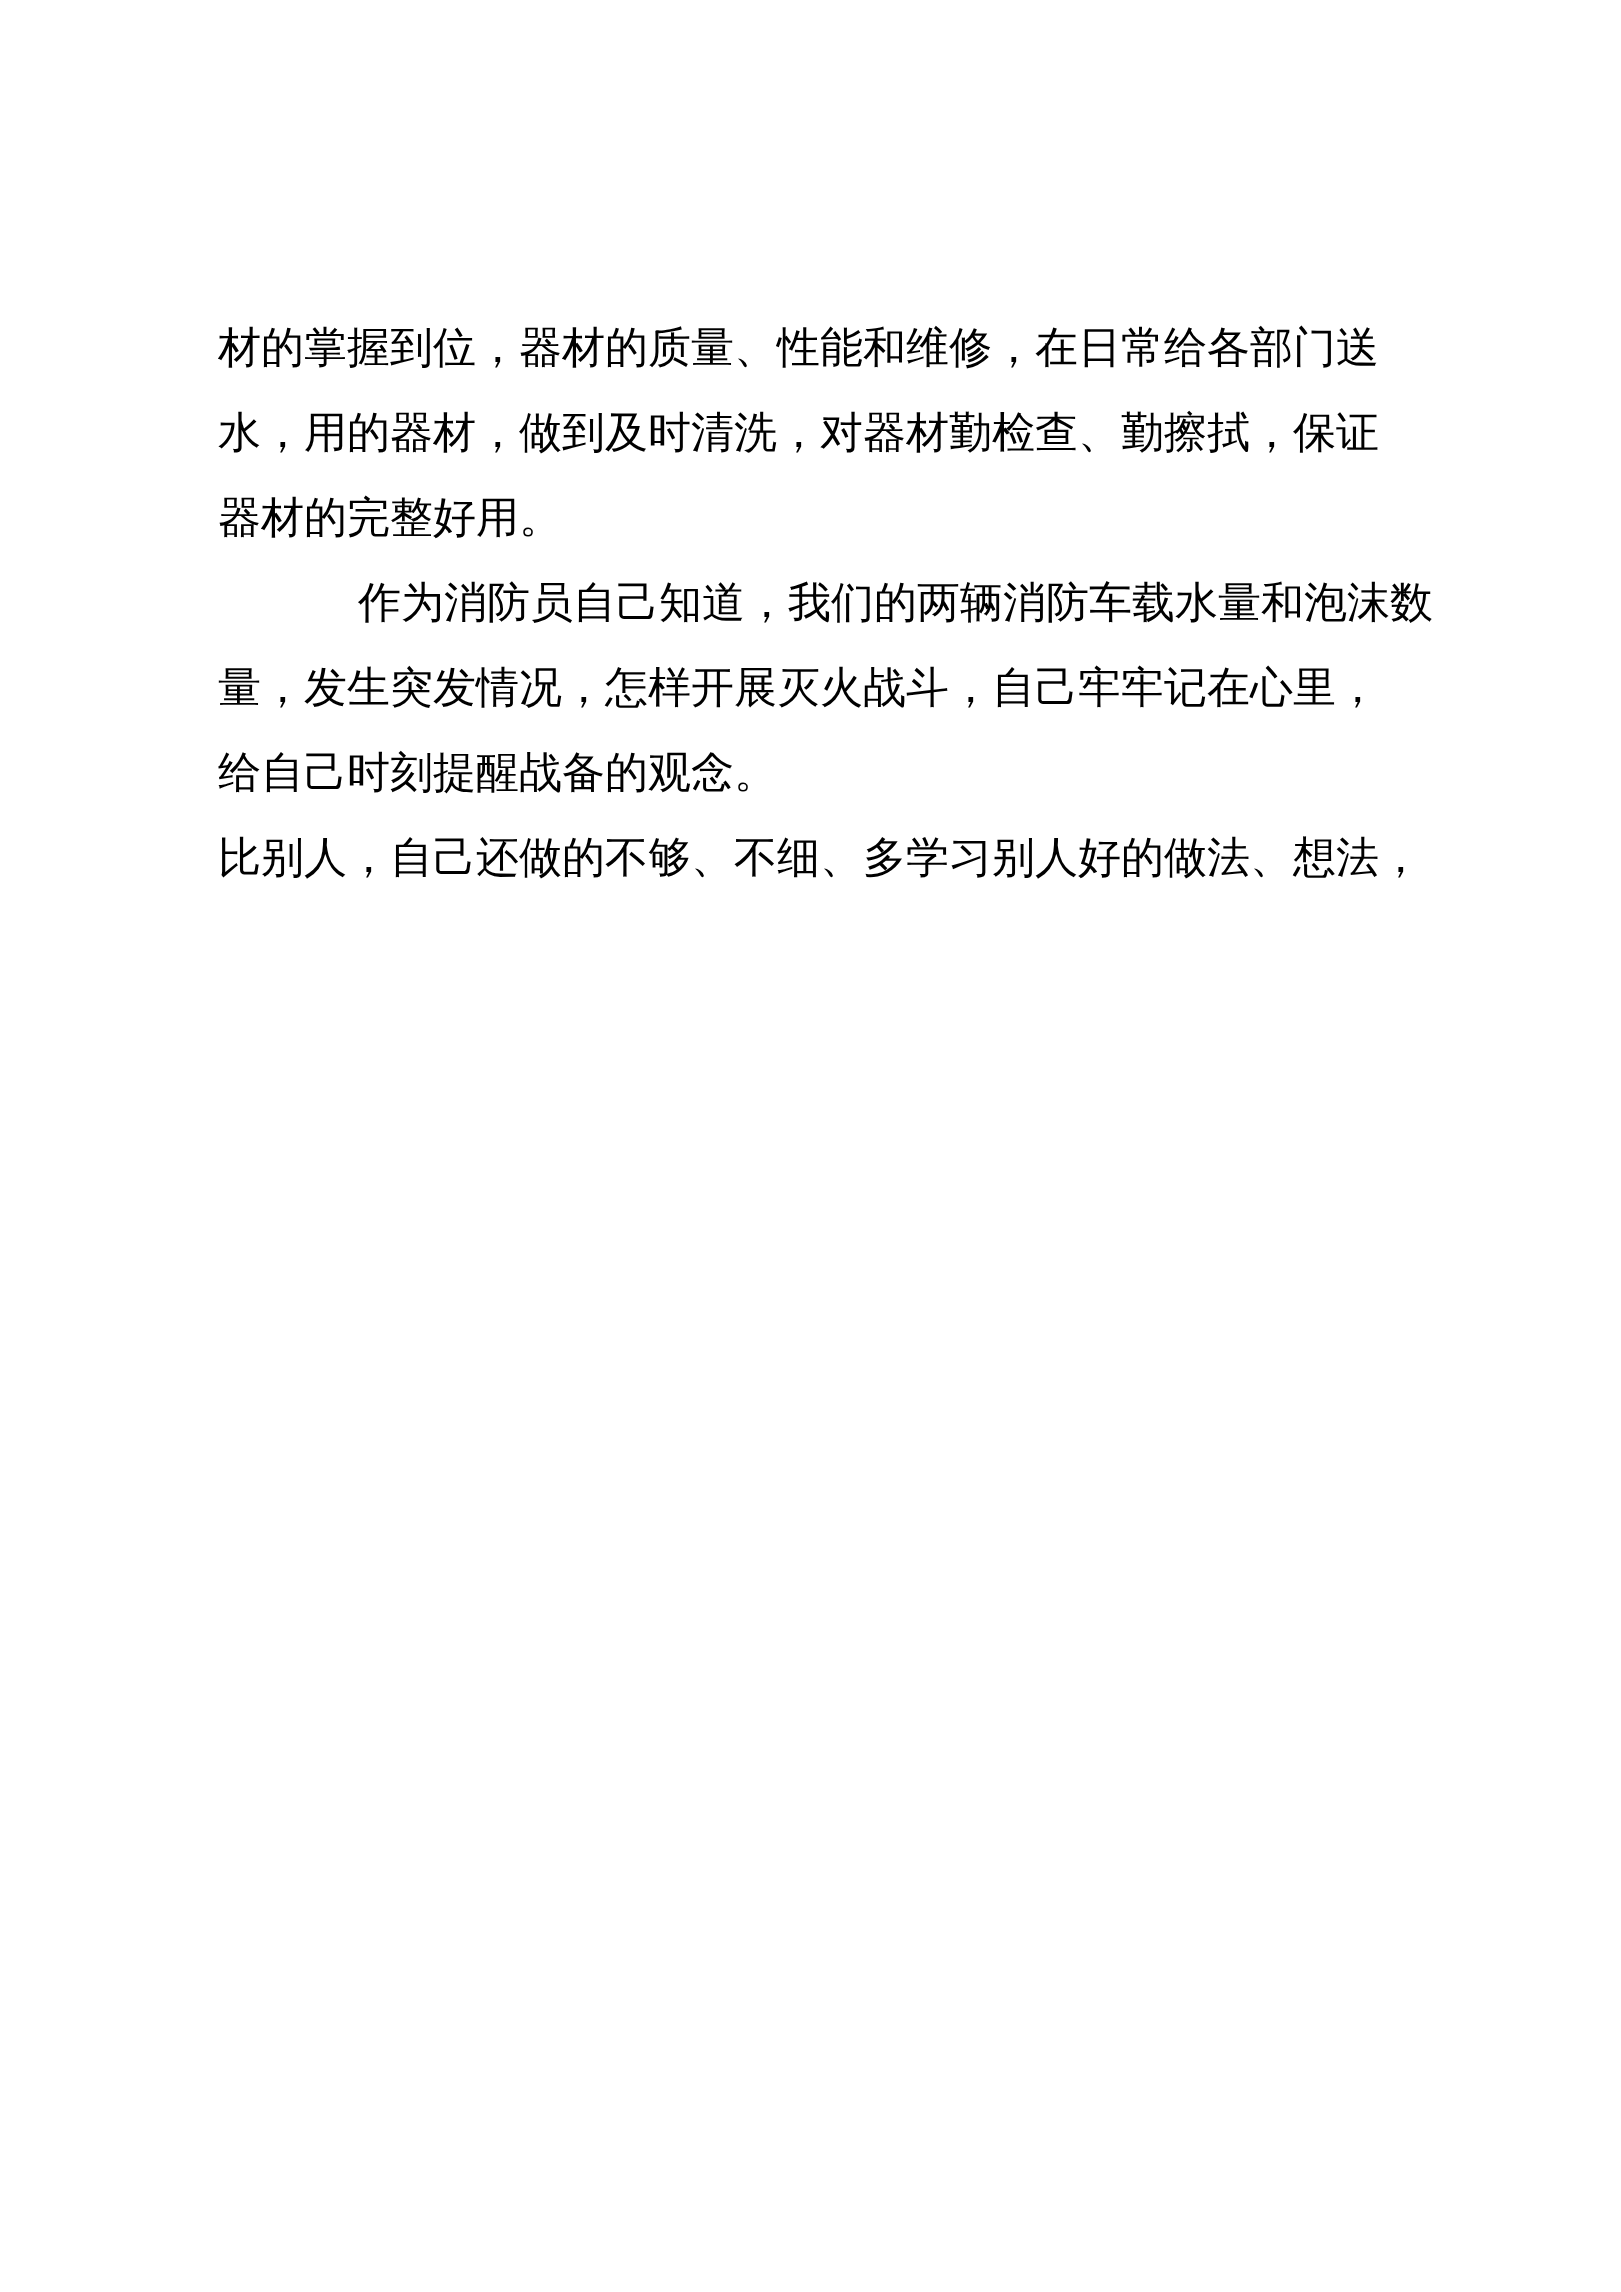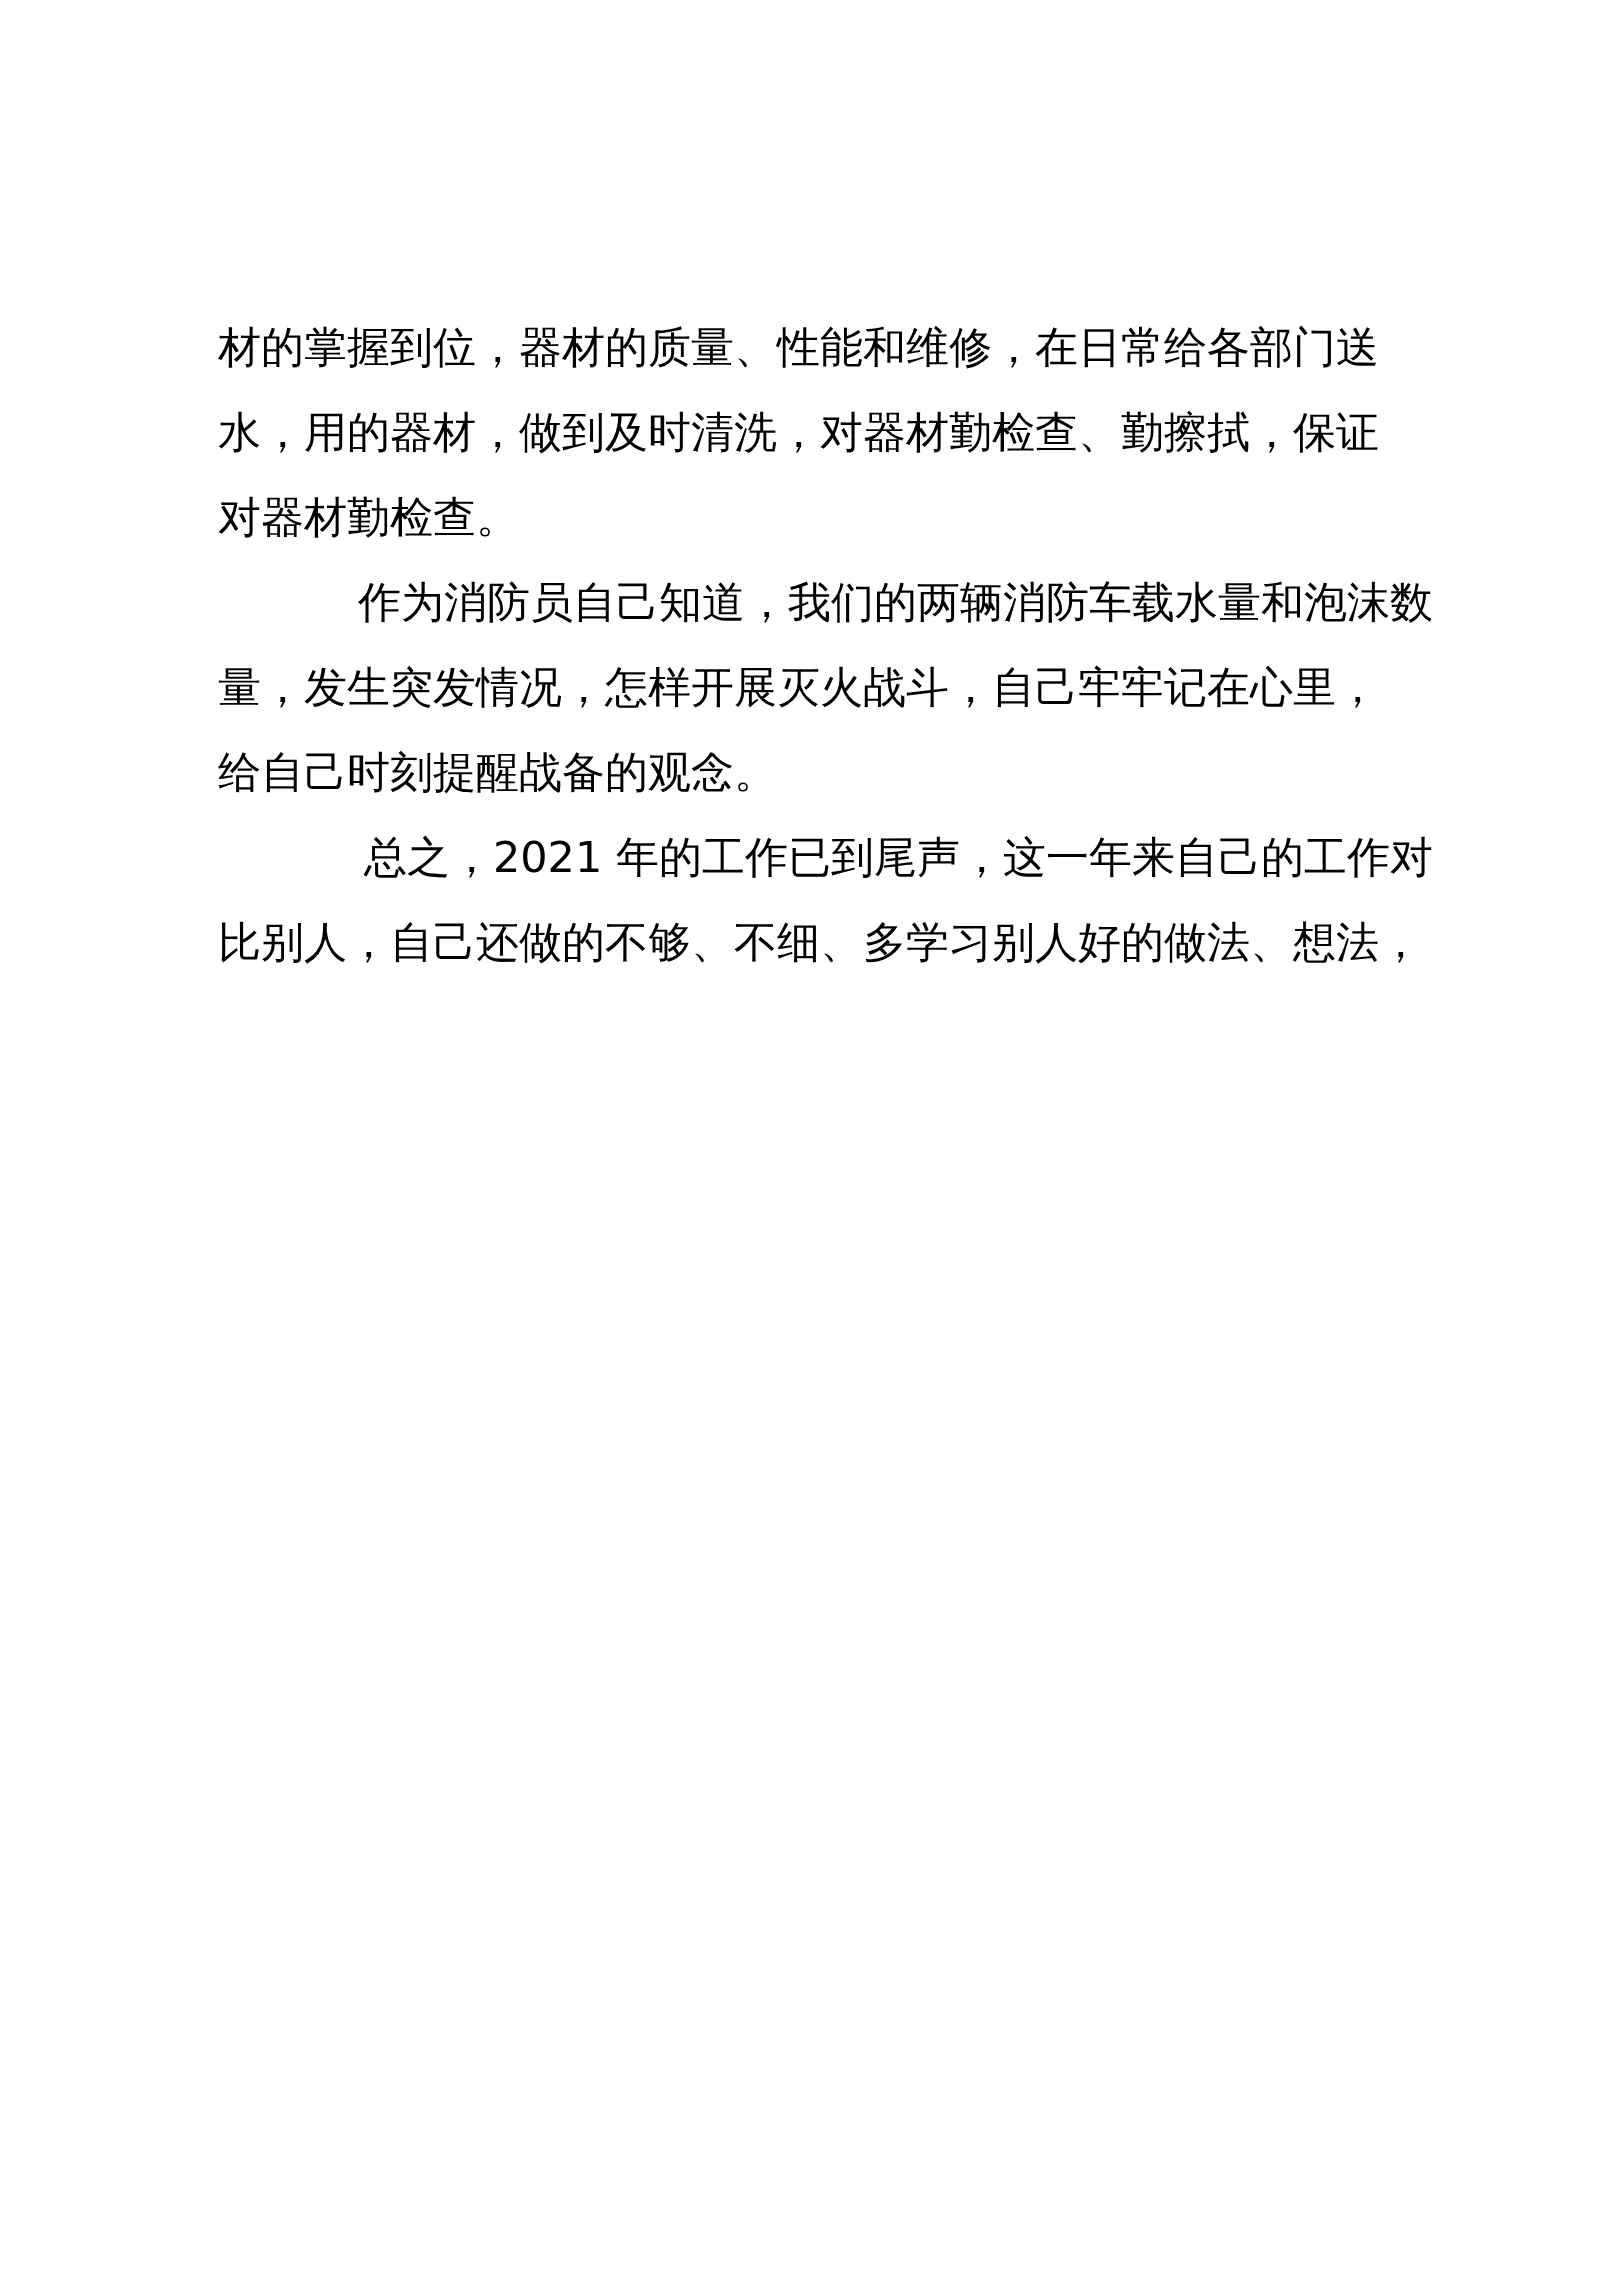--- a/index.html
+++ b/index.html
@@ -41,21 +41,20 @@
       text-align: right;
     }
   </style>
 </head>
 <body>
 
 <div class="page">
   <div class="body-text">
     <span class="line">材的掌握到位，器材的质量、性能和维修，在日常给各部门送</span>
     <span class="line">水，用的器材，做到及时清洗，对器材勤检查、勤擦拭，保证</span>
-    <span class="line">对器材勤检查。</span>
+    <span class="line">器材的完整好用。</span>
     <span class="line indent">作为消防员自己知道，我们的两辆消防车载水量和泡沫数</span>
     <span class="line">量，发生突发情况，怎样开展灭火战斗，自己牢牢记在心里，</span>
     <span class="line">给自己时刻提醒战备的观念。</span>
-    <span class="line indent">总之，2021 年的工作已到尾声，这一年来自己的工作对</span>
     <span class="line">比别人，自己还做的不够、不细、多学习别人好的做法、想法，</span>
   </div>
 </div>
 
 
 </body></html>

